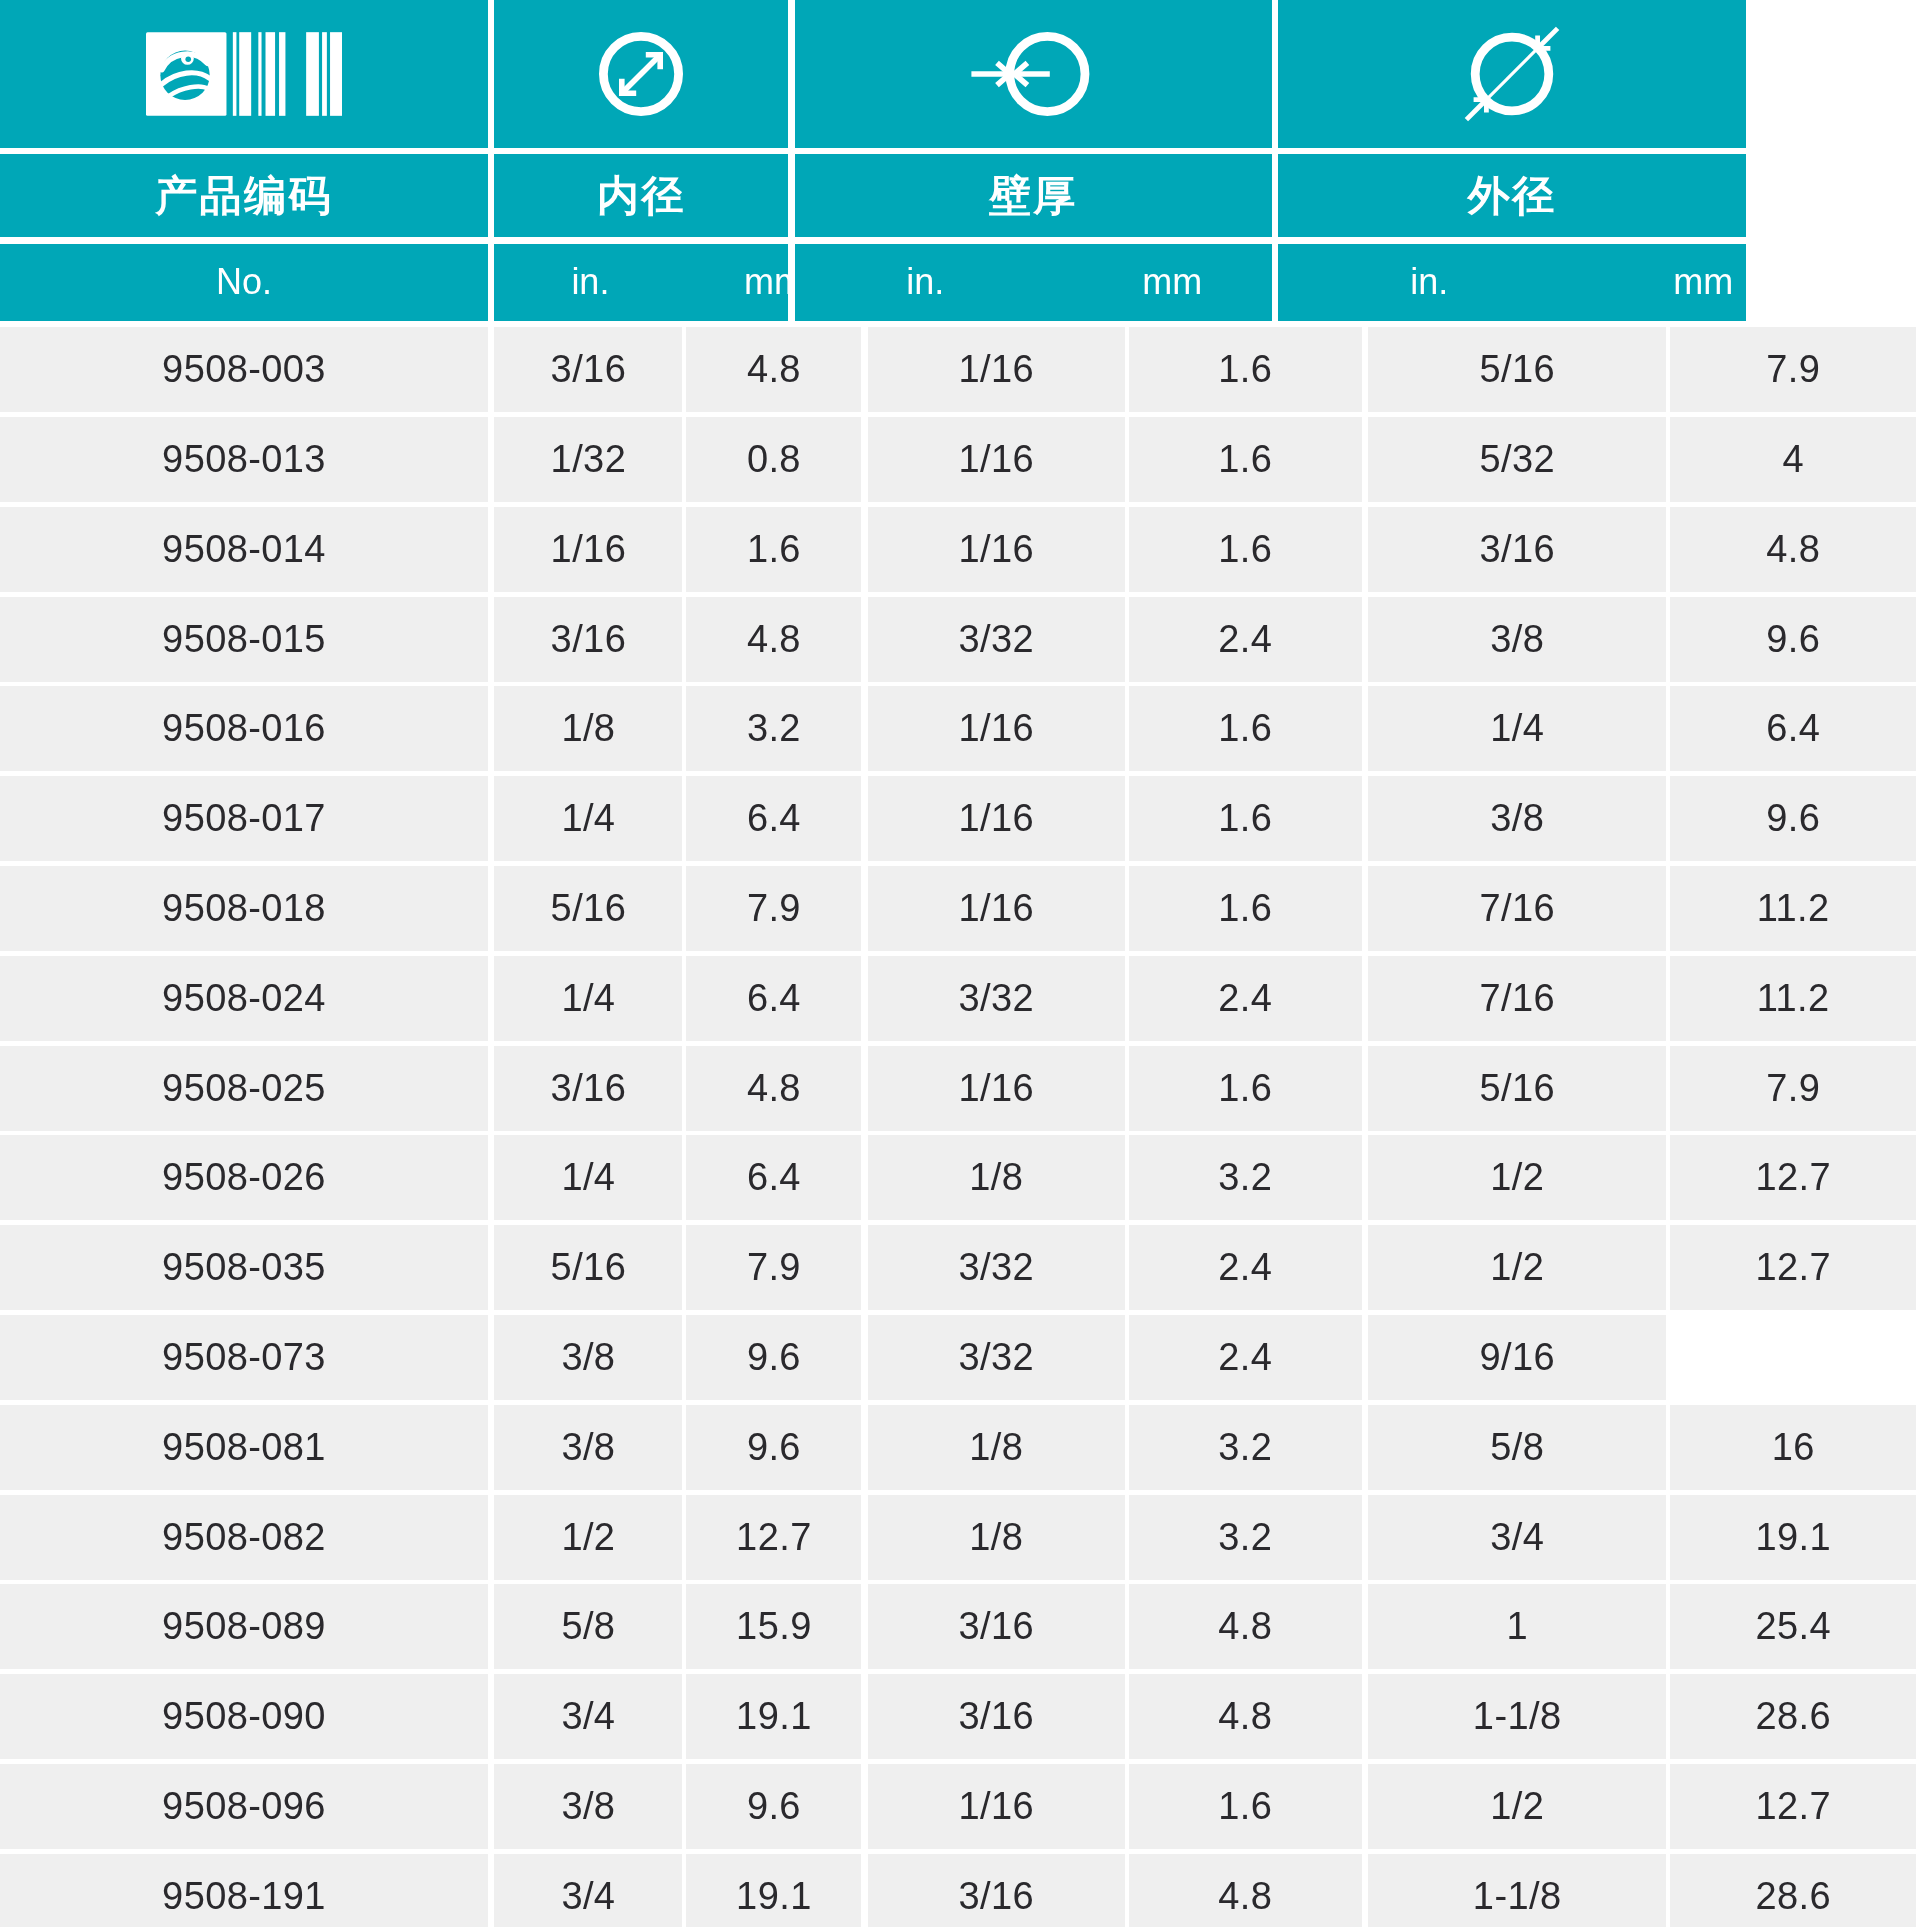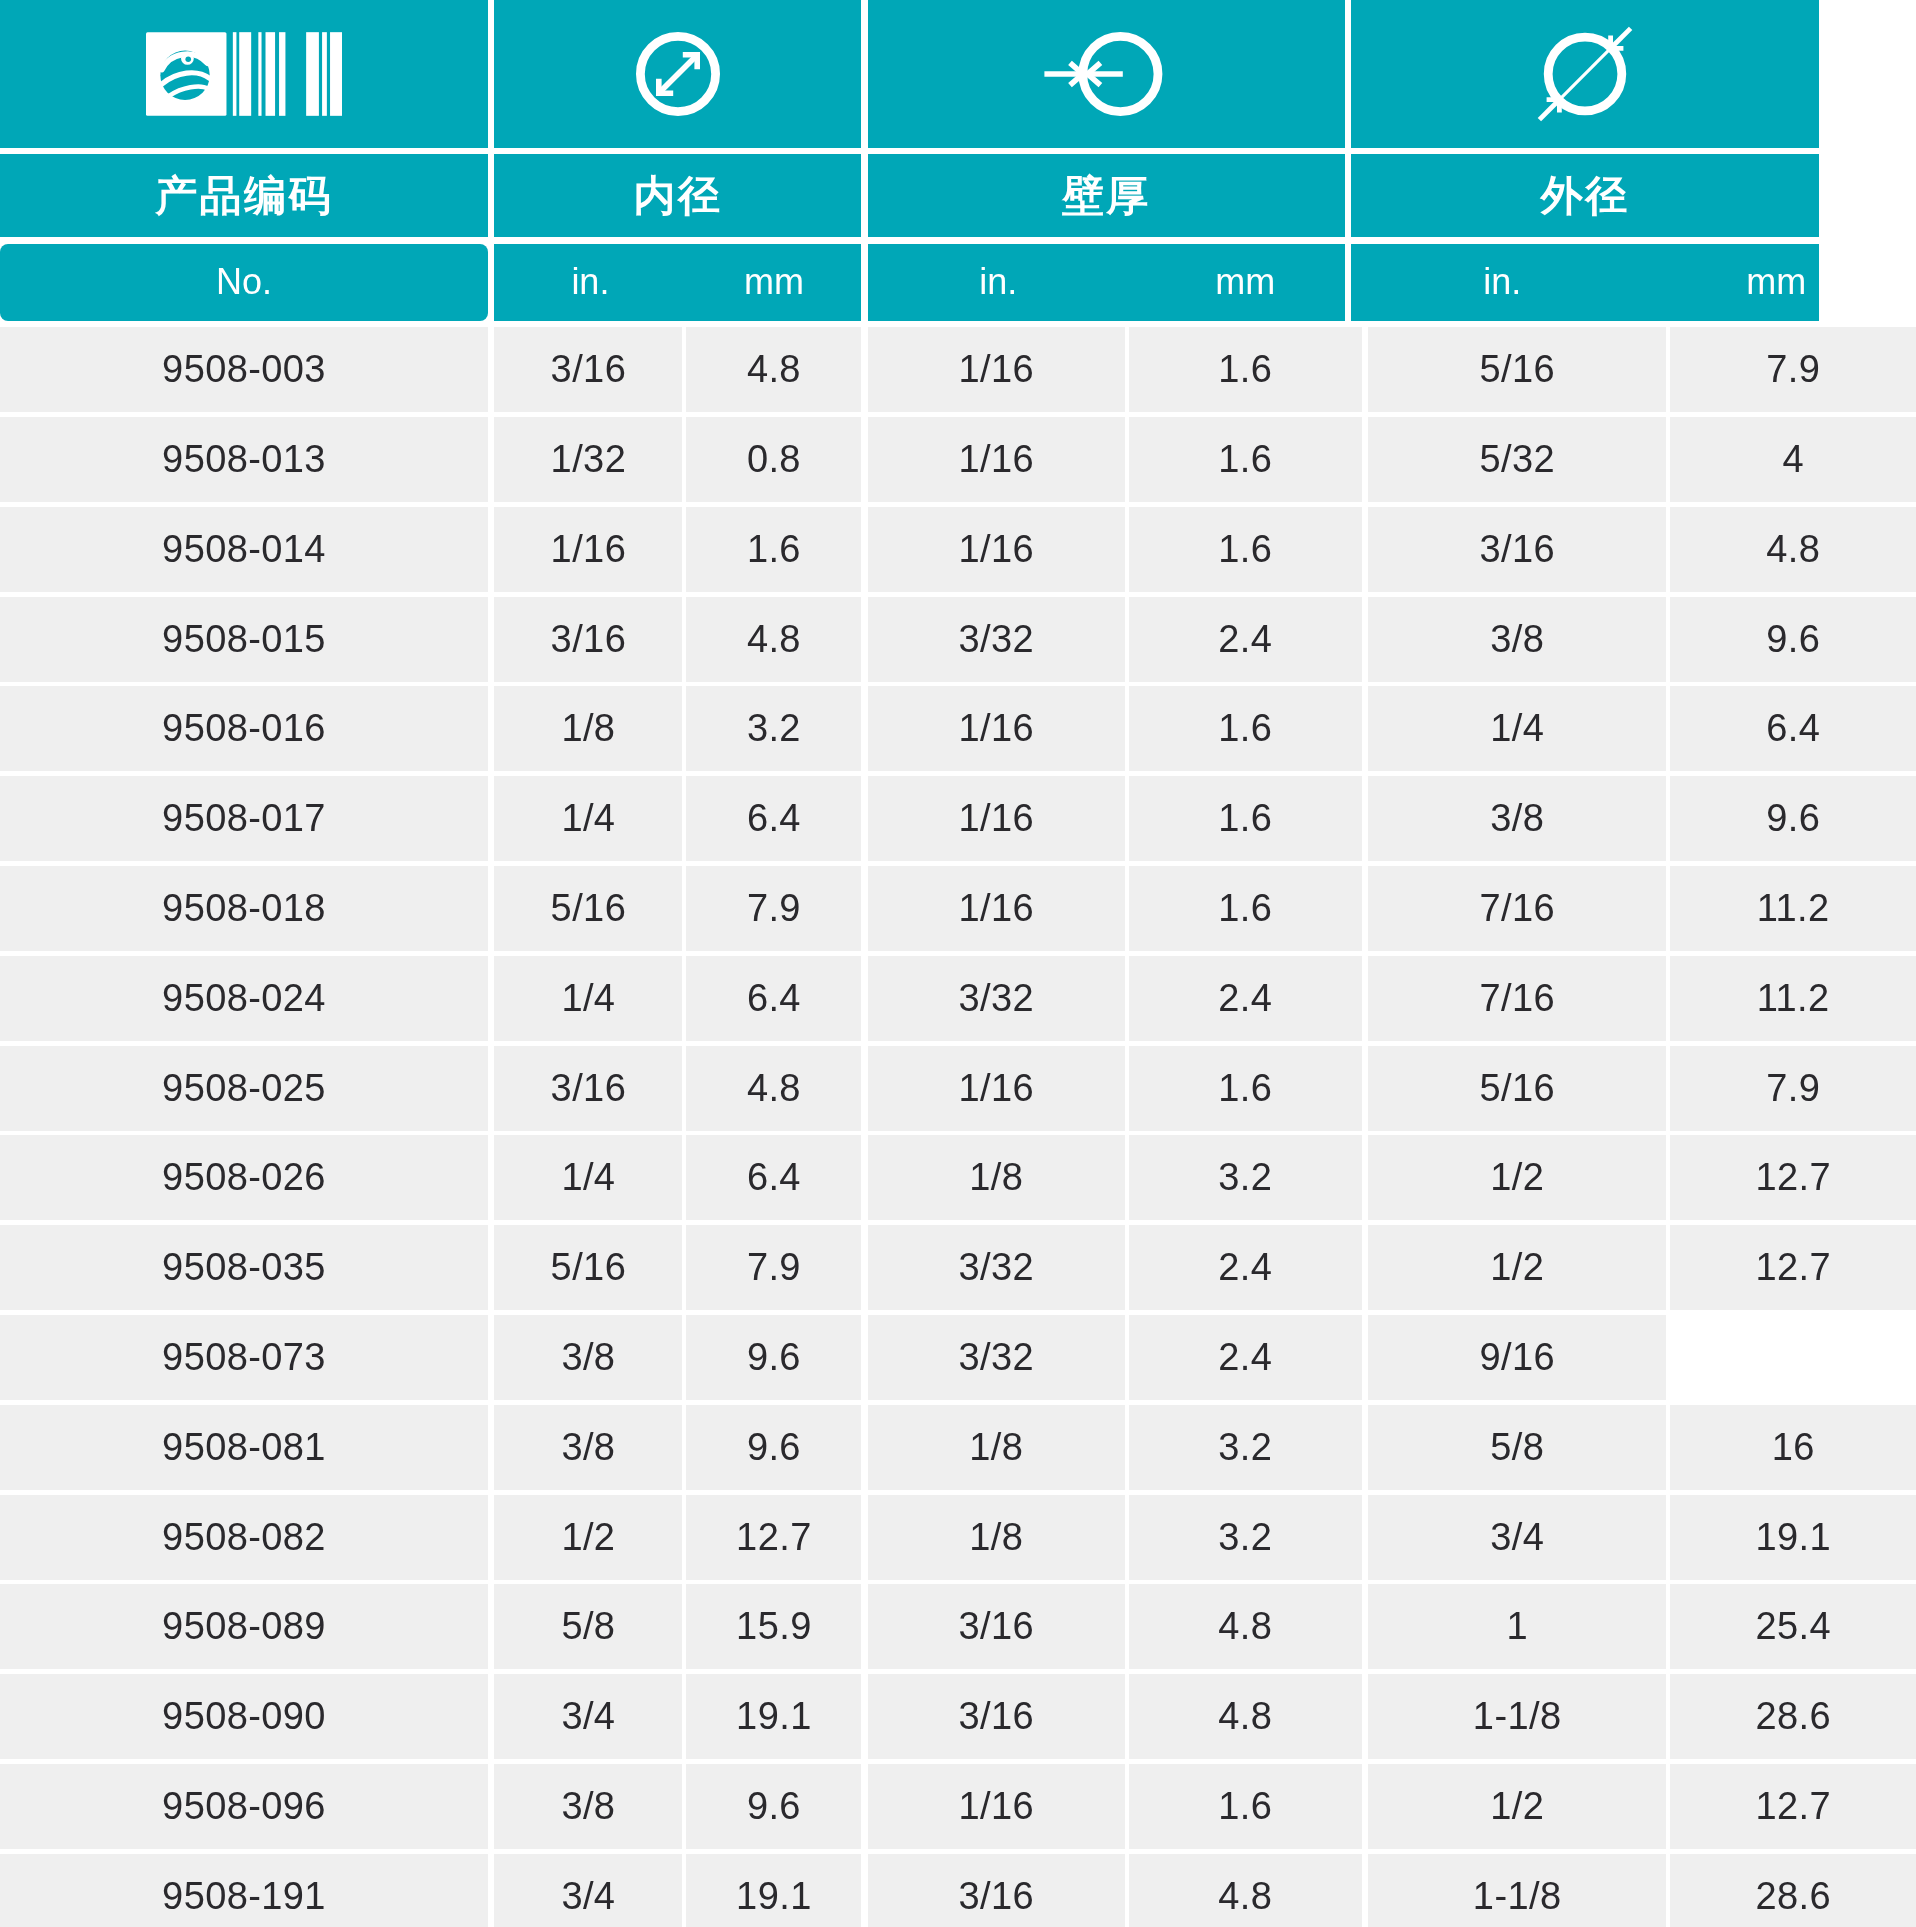--- a/index.html
+++ b/index.html
@@ -25,35 +25,35 @@
 
   
   .c1{width:488px;margin-right:6.4px;}
   .c2i{width:188px;margin-right:4px;}
   .c2m{width:175px;margin-right:6.4px;}
   .c3i{width:257px;margin-right:4px;}
   .c3m{width:233px;margin-right:6.4px;}
   .c4i{width:298px;margin-right:4px;}
   .c4m{width:246px;margin-right:0;}
   
-  .m2{width:367px;margin-right:6.4px;}
+  .m2{width:294px;margin-right:6.4px;}
   .m3{width:477px;margin-right:6.4px;}
   .m4{width:468px;margin-right:0;}
 
   .r-icons{height:148px;margin-bottom:6.4px;}
   .r-labels{height:83px;margin-bottom:6.4px;}
   .r-units{height:77px;margin-bottom:6.4px;}
   .data-row{height:85px;margin-bottom:4.8px;}
   .data-row:last-child{margin-bottom:0;}
 
   .zh{
     color:#fff;font-size:42px;font-weight:bold;
     letter-spacing:2.4px;
   }
-  .unit{color:#fff;font-size:36px;font-weight:400;border-radius:8px;}
+  .unit{color:#fff;font-size:36px;font-weight:400;}
   .u{display:flex;align-items:center;justify-content:center;height:100%;
      color:#fff;font-size:36px;font-weight:400;flex:0 0 auto;}
   .u-in2{width:192px;} .u-mm2{width:175px;}
   .u-in3{width:261px;} .u-mm3{width:233px;}
   .u-in4{width:302px;} .u-mm4{width:246px;}
 
   .val{
     font-size:38px;color:var(--text);font-weight:300;
     letter-spacing:0.4px;
   }

